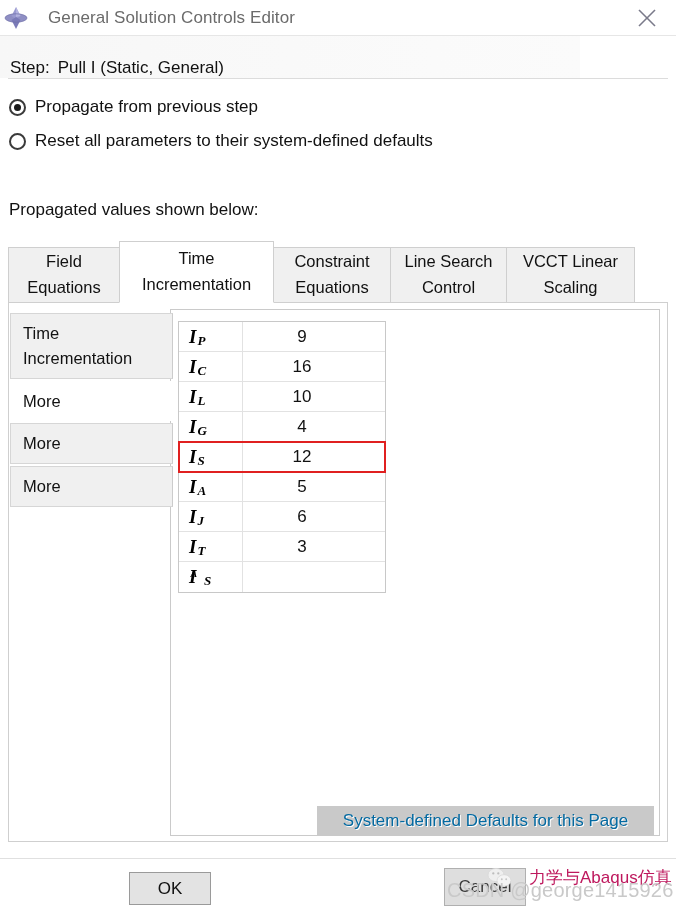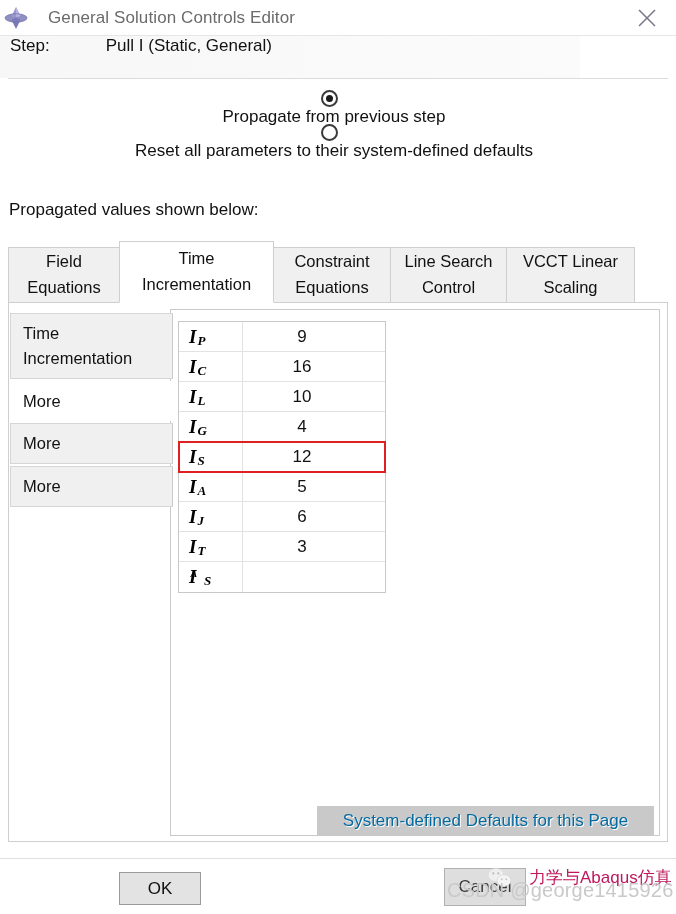--- a/index.html
+++ b/index.html
@@ -60,22 +60,21 @@
     background: #e6e6e6;
   }
 
   
   .step-row {
     position: absolute;
     left: 0; top: 36px;
     width: 580px; height: 42px;
     background: linear-gradient(to right,#f7f7f7,#fbfbfb);
     display: flex;
-    align-items: flex-start;
-    gap: 48px;
+    align-items: flex-end;
   }
   .step-label {
     font-size: 17px;
     margin-left: 10px;
     color: #111;
     font-weight: 500;
   }
   .step-value {
     font-size: 17px;
     margin-left: 8px;
@@ -91,21 +90,20 @@
   
   .radio-group {
     position: absolute;
     left: 9px; top: 90px;
     width: 650px;
   }
   .radio-row {
     display: flex;
     align-items: center;
     height: 34px;
-    flex-direction: column;
   }
   .radio-mark {
     width: 17px; height: 17px;
     border-radius: 50%;
     border: 2px solid #3a3a3a;
     background: #fff;
     box-sizing: border-box;
     flex: 0 0 auto;
     position: relative;
     margin-right: 9px;
@@ -303,21 +301,21 @@
     box-sizing: border-box;
     background: #e3e3e3;
     border: 1px solid #9a9a9a;
     font-size: 17px;
     color: #111;
     display: flex;
     align-items: center;
     justify-content: center;
   }
   .btn-ok {
-    left: 119px; top: 872px;
+    left: 129px; top: 872px;
     width: 82px; height: 33px;
   }
   .btn-cancel {
     left: 444px; top: 868px;
     width: 82px; height: 38px;
     background: #dedede;
     border: 1px solid #b0b0b0;
     color: #3a3a3a;
   }
 

